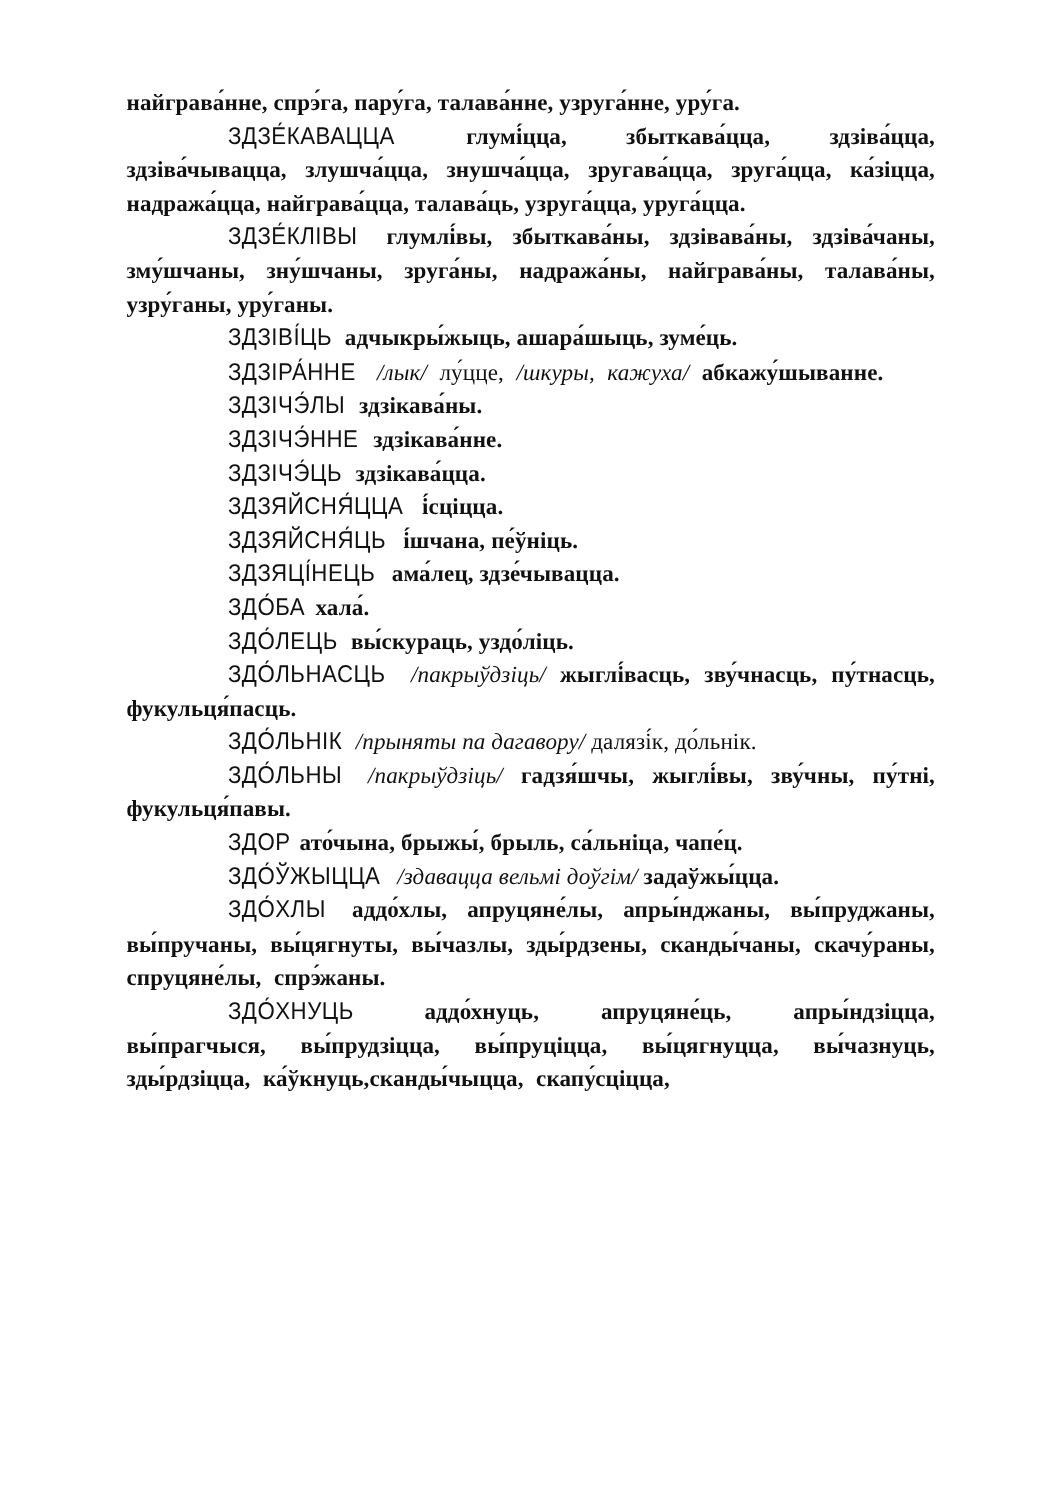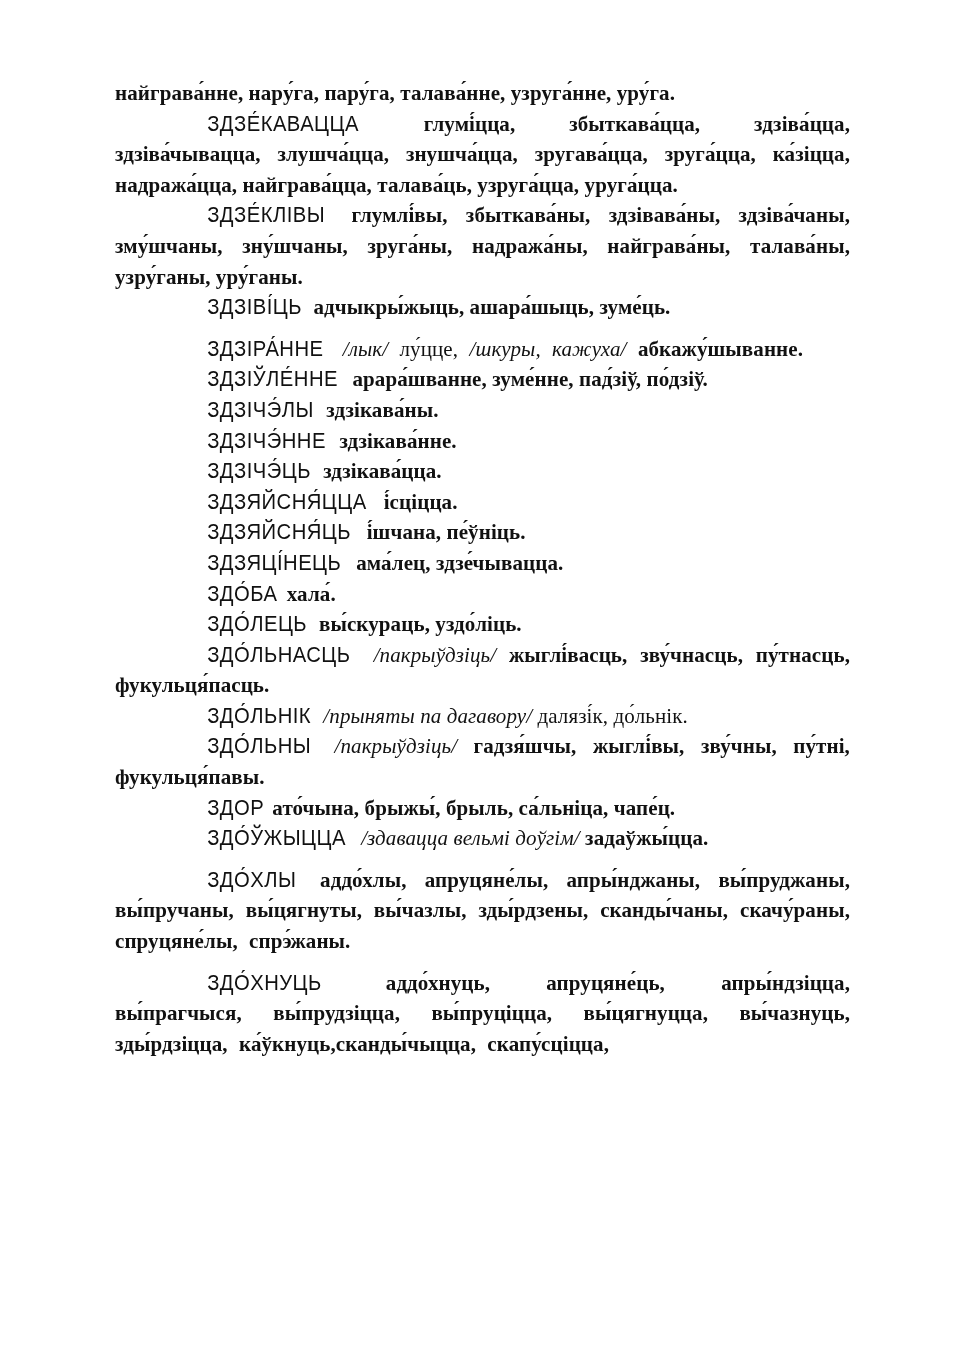--- a/index.html
+++ b/index.html
@@ -29,21 +29,20 @@
       text-align-last: left;
       font-weight: bold;
       letter-spacing: 0.1px;
       hyphens: none;
     }
     .entry.indent {
       text-indent: 48px;
     }
     .entry.spread {
       word-spacing: 6px;
-      margin-top: 11px;
     }
     .head {
       font-family: "Liberation Sans Narrow", "Liberation Sans", "DejaVu Sans", sans-serif;
       font-weight: normal;
       font-size: 22px;
       letter-spacing: 0.5px;
       transform: scaleX(0.92);
       display: inline-block;
       transform-origin: left center;
       margin-right: -6px;
@@ -58,21 +57,21 @@
     .syn.light {
       font-weight: normal;
     }
   </style>
 </head>
 <body>
 
 <div class="page">
 
   <p class="entry">
-    <span class="syn">найграва́нне, нару́га, пару́га, талава́нне, узруга́нне, уру́га.</span>
+    <span class="syn">найграва́нне, спрэ́га, пару́га, талава́нне, узруга́нне, уру́га.</span>
   </p>
 
   <p class="entry indent">
     <span class="head">ЗДЗЕ́КАВАЦЦА</span>
     <span class="syn">глумі́цца, збыткава́цца, здзіва́цца, здзіва́чывацца, злушча́цца, знушча́цца, зругава́цца, зруга́цца, ка́зіцца, надража́цца, найграва́цца, талава́ць, узруга́цца, уруга́цца.</span>
   </p>
 
 
   <p class="entry indent">
     <span class="head">ЗДЗЕ́КЛІВЫ</span>
@@ -86,24 +85,20 @@
   </p>
 
   <p class="entry indent spread">
     <span class="head">ЗДЗІРА́ННЕ</span>
     <span class="note">/лык/</span>
     <span class="syn light">лу́цце,</span>
     <span class="note">/шкуры, кажуха/</span>
     <span class="syn">абкажу́шыванне.</span>
   </p>
 
-  <p class="entry indent">
-    <span class="head">ЗДЗІЎЛЕ́ННЕ</span>
-    <span class="syn">арара́шванне, зуме́нне, пад́зіў, по́дзіў.</span>
-  </p>
 
   <p class="entry indent">
     <span class="head">ЗДЗІЧЭ́ЛЫ</span>
     <span class="syn">здзікава́ны.</span>
   </p>
 
   <p class="entry indent">
     <span class="head">ЗДЗІЧЭ́ННЕ</span>
     <span class="syn">здзікава́нне.</span>
   </p>

